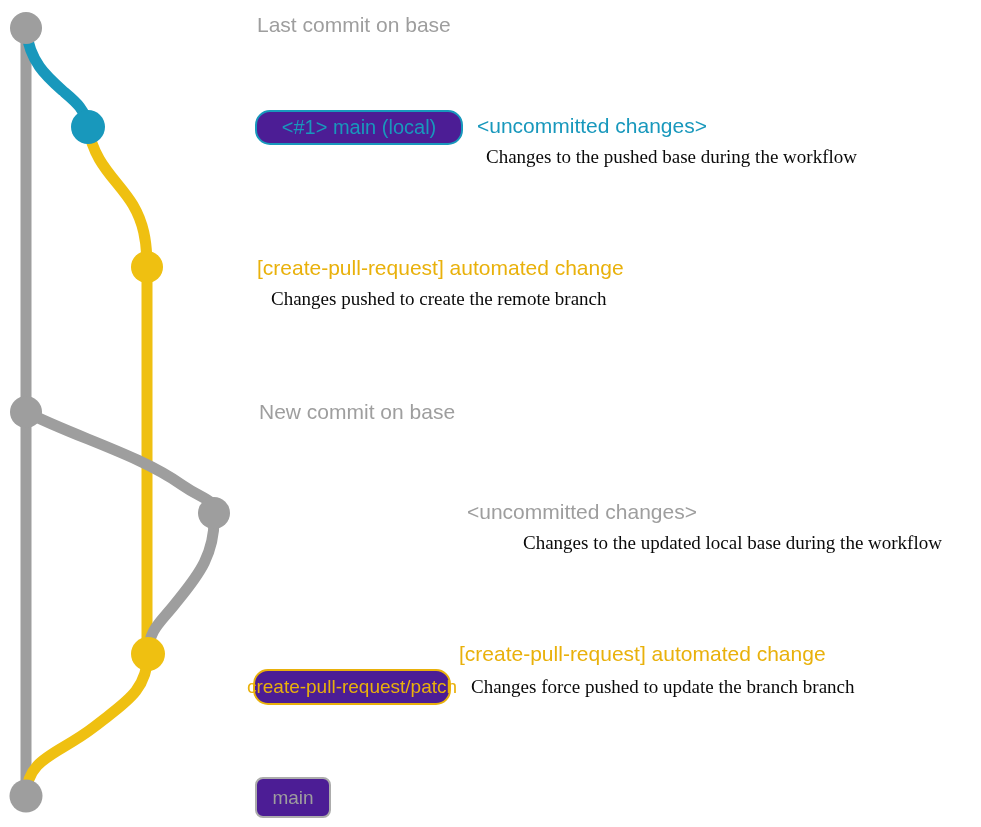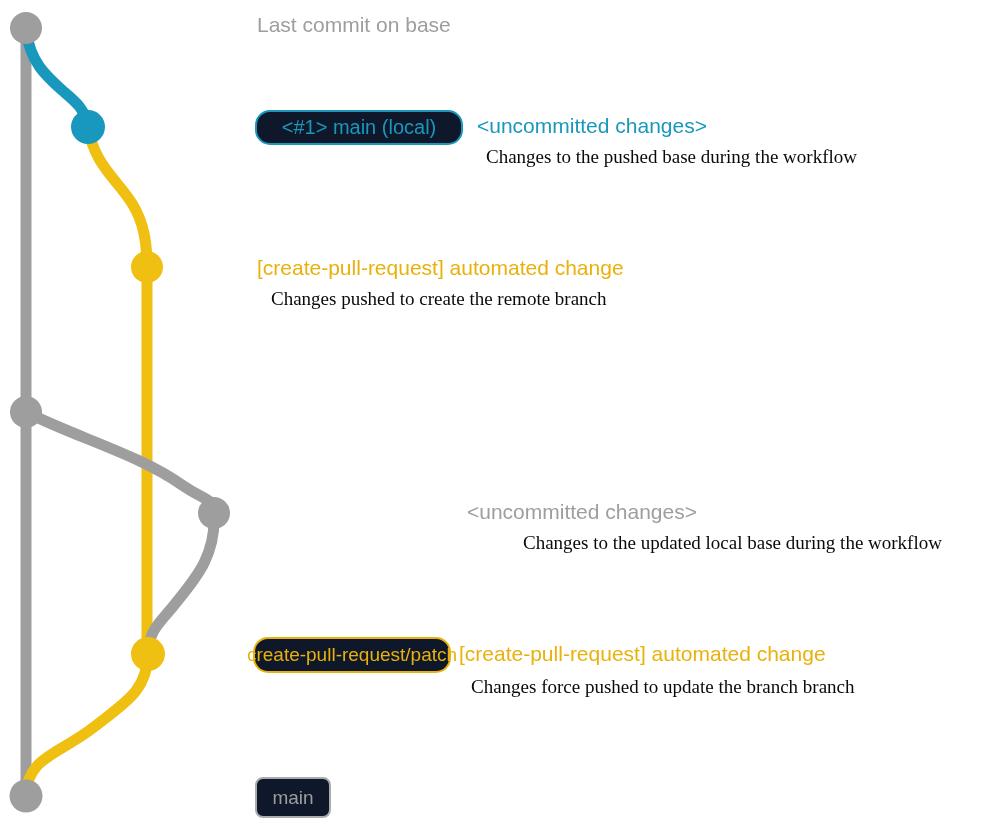--- a/index.html
+++ b/index.html
@@ -48,27 +48,27 @@
     color: var(--serif_text);
   }
   .tagbox {
     position: absolute;
     display: flex;
     align-items: center;
     justify-content: center;
     border-style: solid;
     border-width: 2px;
     border-radius: 15px;
-    background: #0f172a;
+    background: #4c1d95;
     white-space: nowrap;
     box-sizing: border-box;
   }
   .tagbox.blue   { border-color: var(--blue);        color: var(--blue);        font-size: 20px; }
   .tagbox.gray   { border-color: var(--gray_border); color: var(--gray_text);   font-size: 20px; }
-  .tagbox.yellow { border-color: var(--yellow_text); color: var(--yellow_text); font-size: 19px; }
+  .tagbox.yellow { border-color: var(--yellow_text); color: var(--yellow_text); font-size: 19px; margin-top: 32px; }
 </style>
 </head>
 <body>
 
 <div class="stage">
 
   <svg class="graph-svg" width="260" height="827" viewBox="0 0 260 827">
 
     <path class="stroke-gray" d="M 26 28 L 26 796"></path>
 
@@ -94,20 +94,21 @@
 
   <div class="tagbox blue" style="left:255px; top:110px; width:208px; height:35px;">
     <span>&lt;#1&gt; main (local)</span>
   </div>
   <div class="lbl blue" style="left:477px; top:114px;">&lt;uncommitted changes&gt;</div>
   <div class="serif" style="left:486px; top:146px;">Changes to the pushed base during the workflow</div>
 
   <div class="lbl yellow" style="left:257px; top:256px;">[create-pull-request] automated change</div>
   <div class="serif" style="left:271px; top:288px;">Changes pushed to create the remote branch</div>
 
+  <div class="lbl gray" style="left:259px; top:400px;">New commit on base</div>
 
   <div class="lbl gray" style="left:467px; top:500px;">&lt;uncommitted changes&gt;</div>
   <div class="serif" style="left:481px; top:532px;margin-left:42px;">Changes to the updated local base during the workflow</div>
 
   <div class="tagbox yellow" style="left:253px; top:637px; width:198px; height:36px;">
     <span>create-pull-request/patch</span>
   </div>
   <div class="lbl yellow" style="left:459px; top:642px;">[create-pull-request] automated change</div>
   <div class="serif" style="left:471px; top:676px;">Changes force pushed to update the branch branch</div>
 

